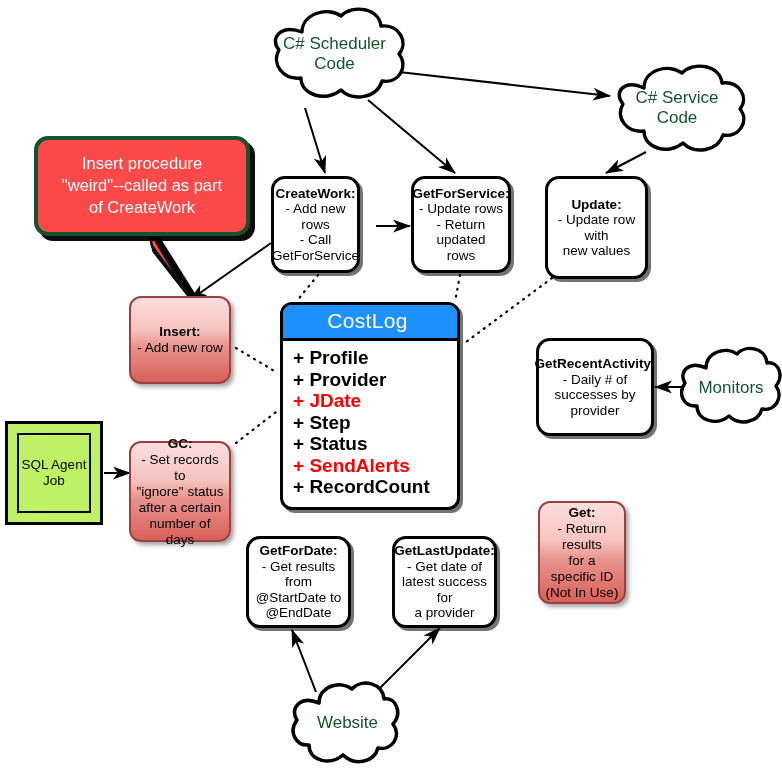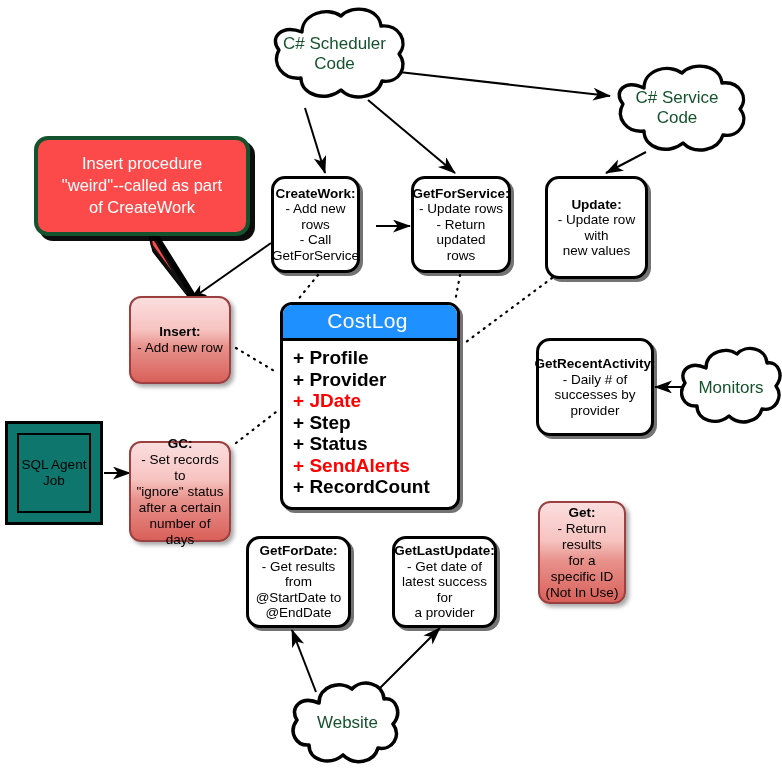--- a/index.html
+++ b/index.html
@@ -66,21 +66,21 @@
     font-weight:bold;
     line-height:21.5px;
     color:#000;
     white-space:nowrap;
   }
   .classbox .attr.red{color:#ff0000;}
 
   
   .dblbox{
     border:3px solid #000;
-    background:#0f766e;
+    background:#bef264;
     padding:9px;
     box-sizing:border-box;
   }
   .dblbox .inner{
     border:2px solid #000;
     width:100%;height:100%;
     display:flex;align-items:center;justify-content:center;
     text-align:center;
     font-size:13.5px;line-height:16px;color:#000;
     box-sizing:border-box;

